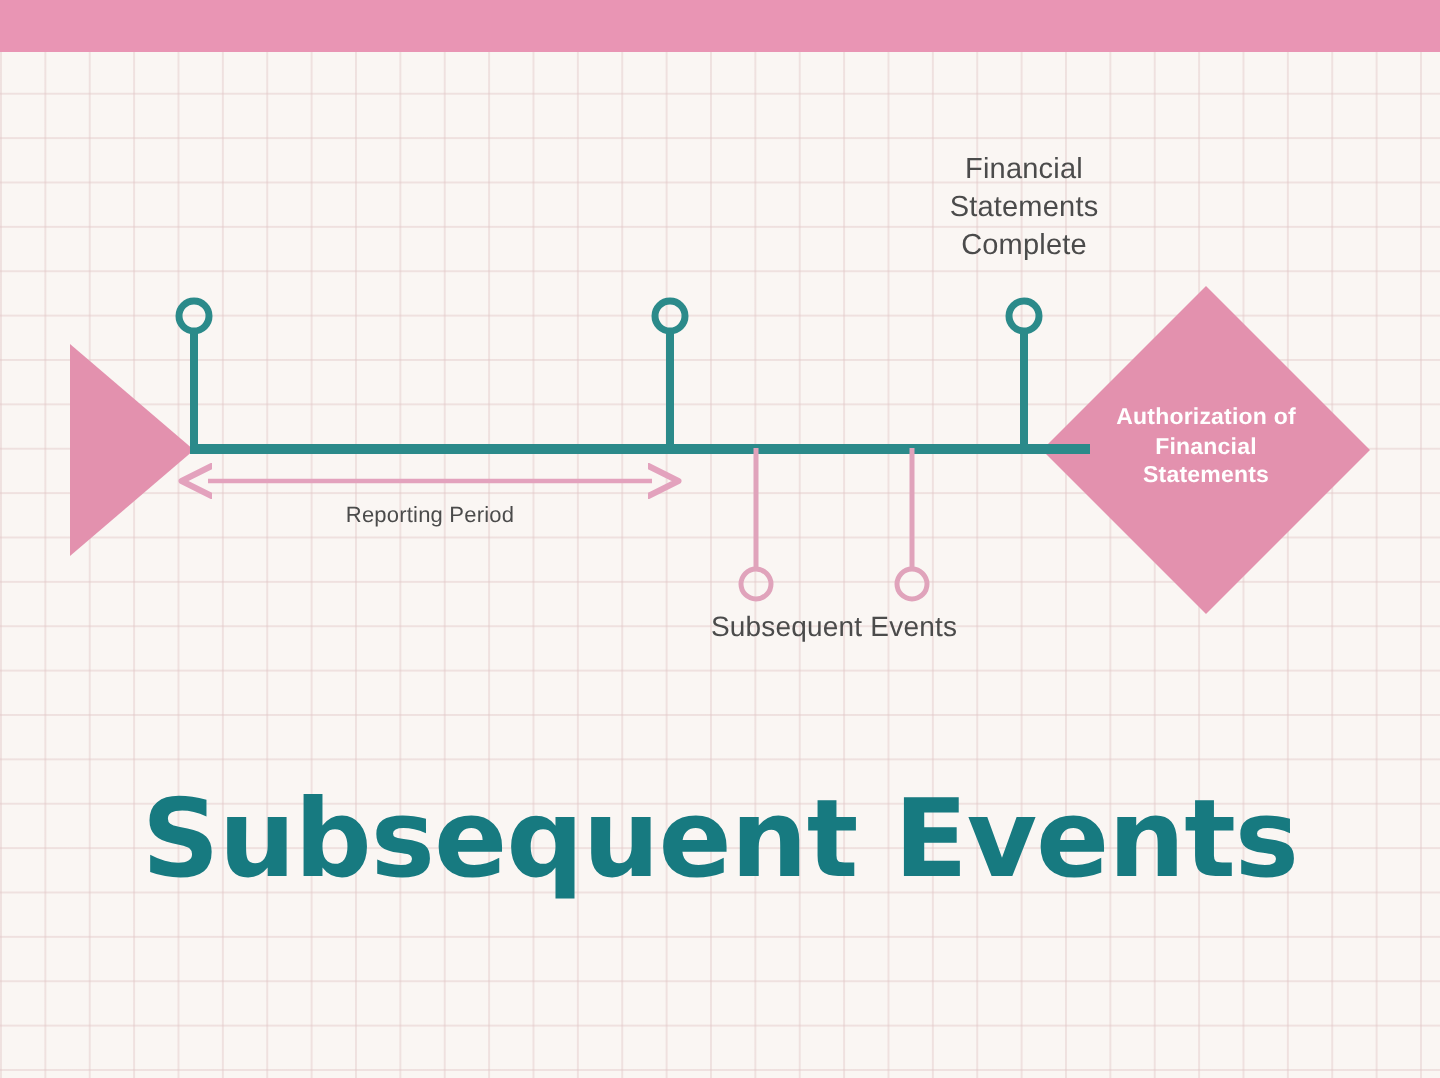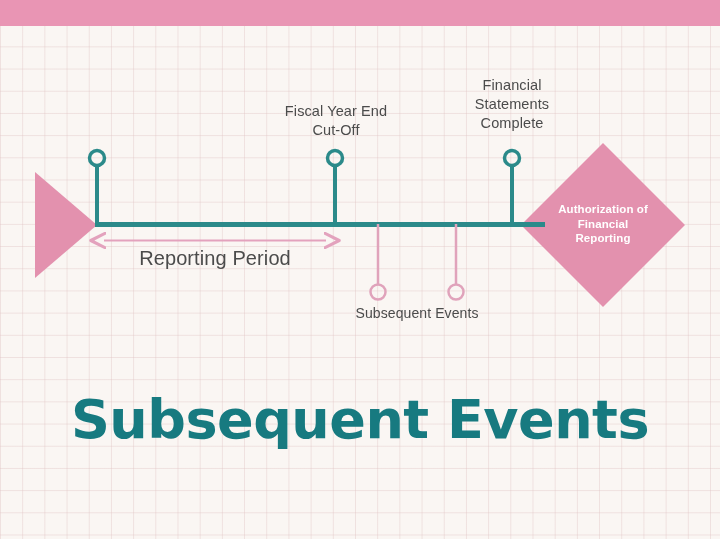--- a/index.html
+++ b/index.html
@@ -60,21 +60,21 @@
   }
   #label-fs-complete {
     left: 429px;
     top: 76px;
     width: 166px;
   }
   #label-reporting-period {
     left: 100px;
     top: 249px;
     width: 230px;
-    font-size: 20px;
+    font-size: 11px;
   }
   #label-subsequent-events {
     left: 332px;
     top: 304px;
     width: 170px;
     font-size: 14px;
   }
   #diamond-text {
     position: absolute;
     left: 527px;
@@ -136,30 +136,28 @@
         <path d="M8,0.5 L1,4 L8,7.5" fill="none" stroke="#e3a2bd" stroke-width="1.4" stroke-linecap="round" stroke-linejoin="round"></path>
       </marker>
       <marker id="arrow-right" markerWidth="8" markerHeight="8" refX="1" refY="4" orient="auto" markerUnits="strokeWidth">
         <path d="M0,0.5 L7,4 L0,7.5" fill="none" stroke="#e3a2bd" stroke-width="1.4" stroke-linecap="round" stroke-linejoin="round"></path>
       </marker>
     </defs>
     <line x1="104" y1="240.5" x2="326" y2="240.5" stroke="#e3a2bd" stroke-width="2.2" marker-start="url(#arrow-left)" marker-end="url(#arrow-right)"></line>
   </svg>
 
 
-  <div class="label" id="label-fiscal-year-end">Fiscal Year End
-Cut-Off</div>
 
   <div class="label" id="label-fs-complete">Financial
 Statements
 Complete</div>
 
   <div class="label" id="label-reporting-period">Reporting Period</div>
 
   <div class="label" id="label-subsequent-events">Subsequent Events</div>
 
   <div id="diamond-text">Authorization of
 Financial
-Reporting</div>
+Statements</div>
 
   <div id="main-title">Subsequent Events</div>
 
 </div>
 
 </body></html>

